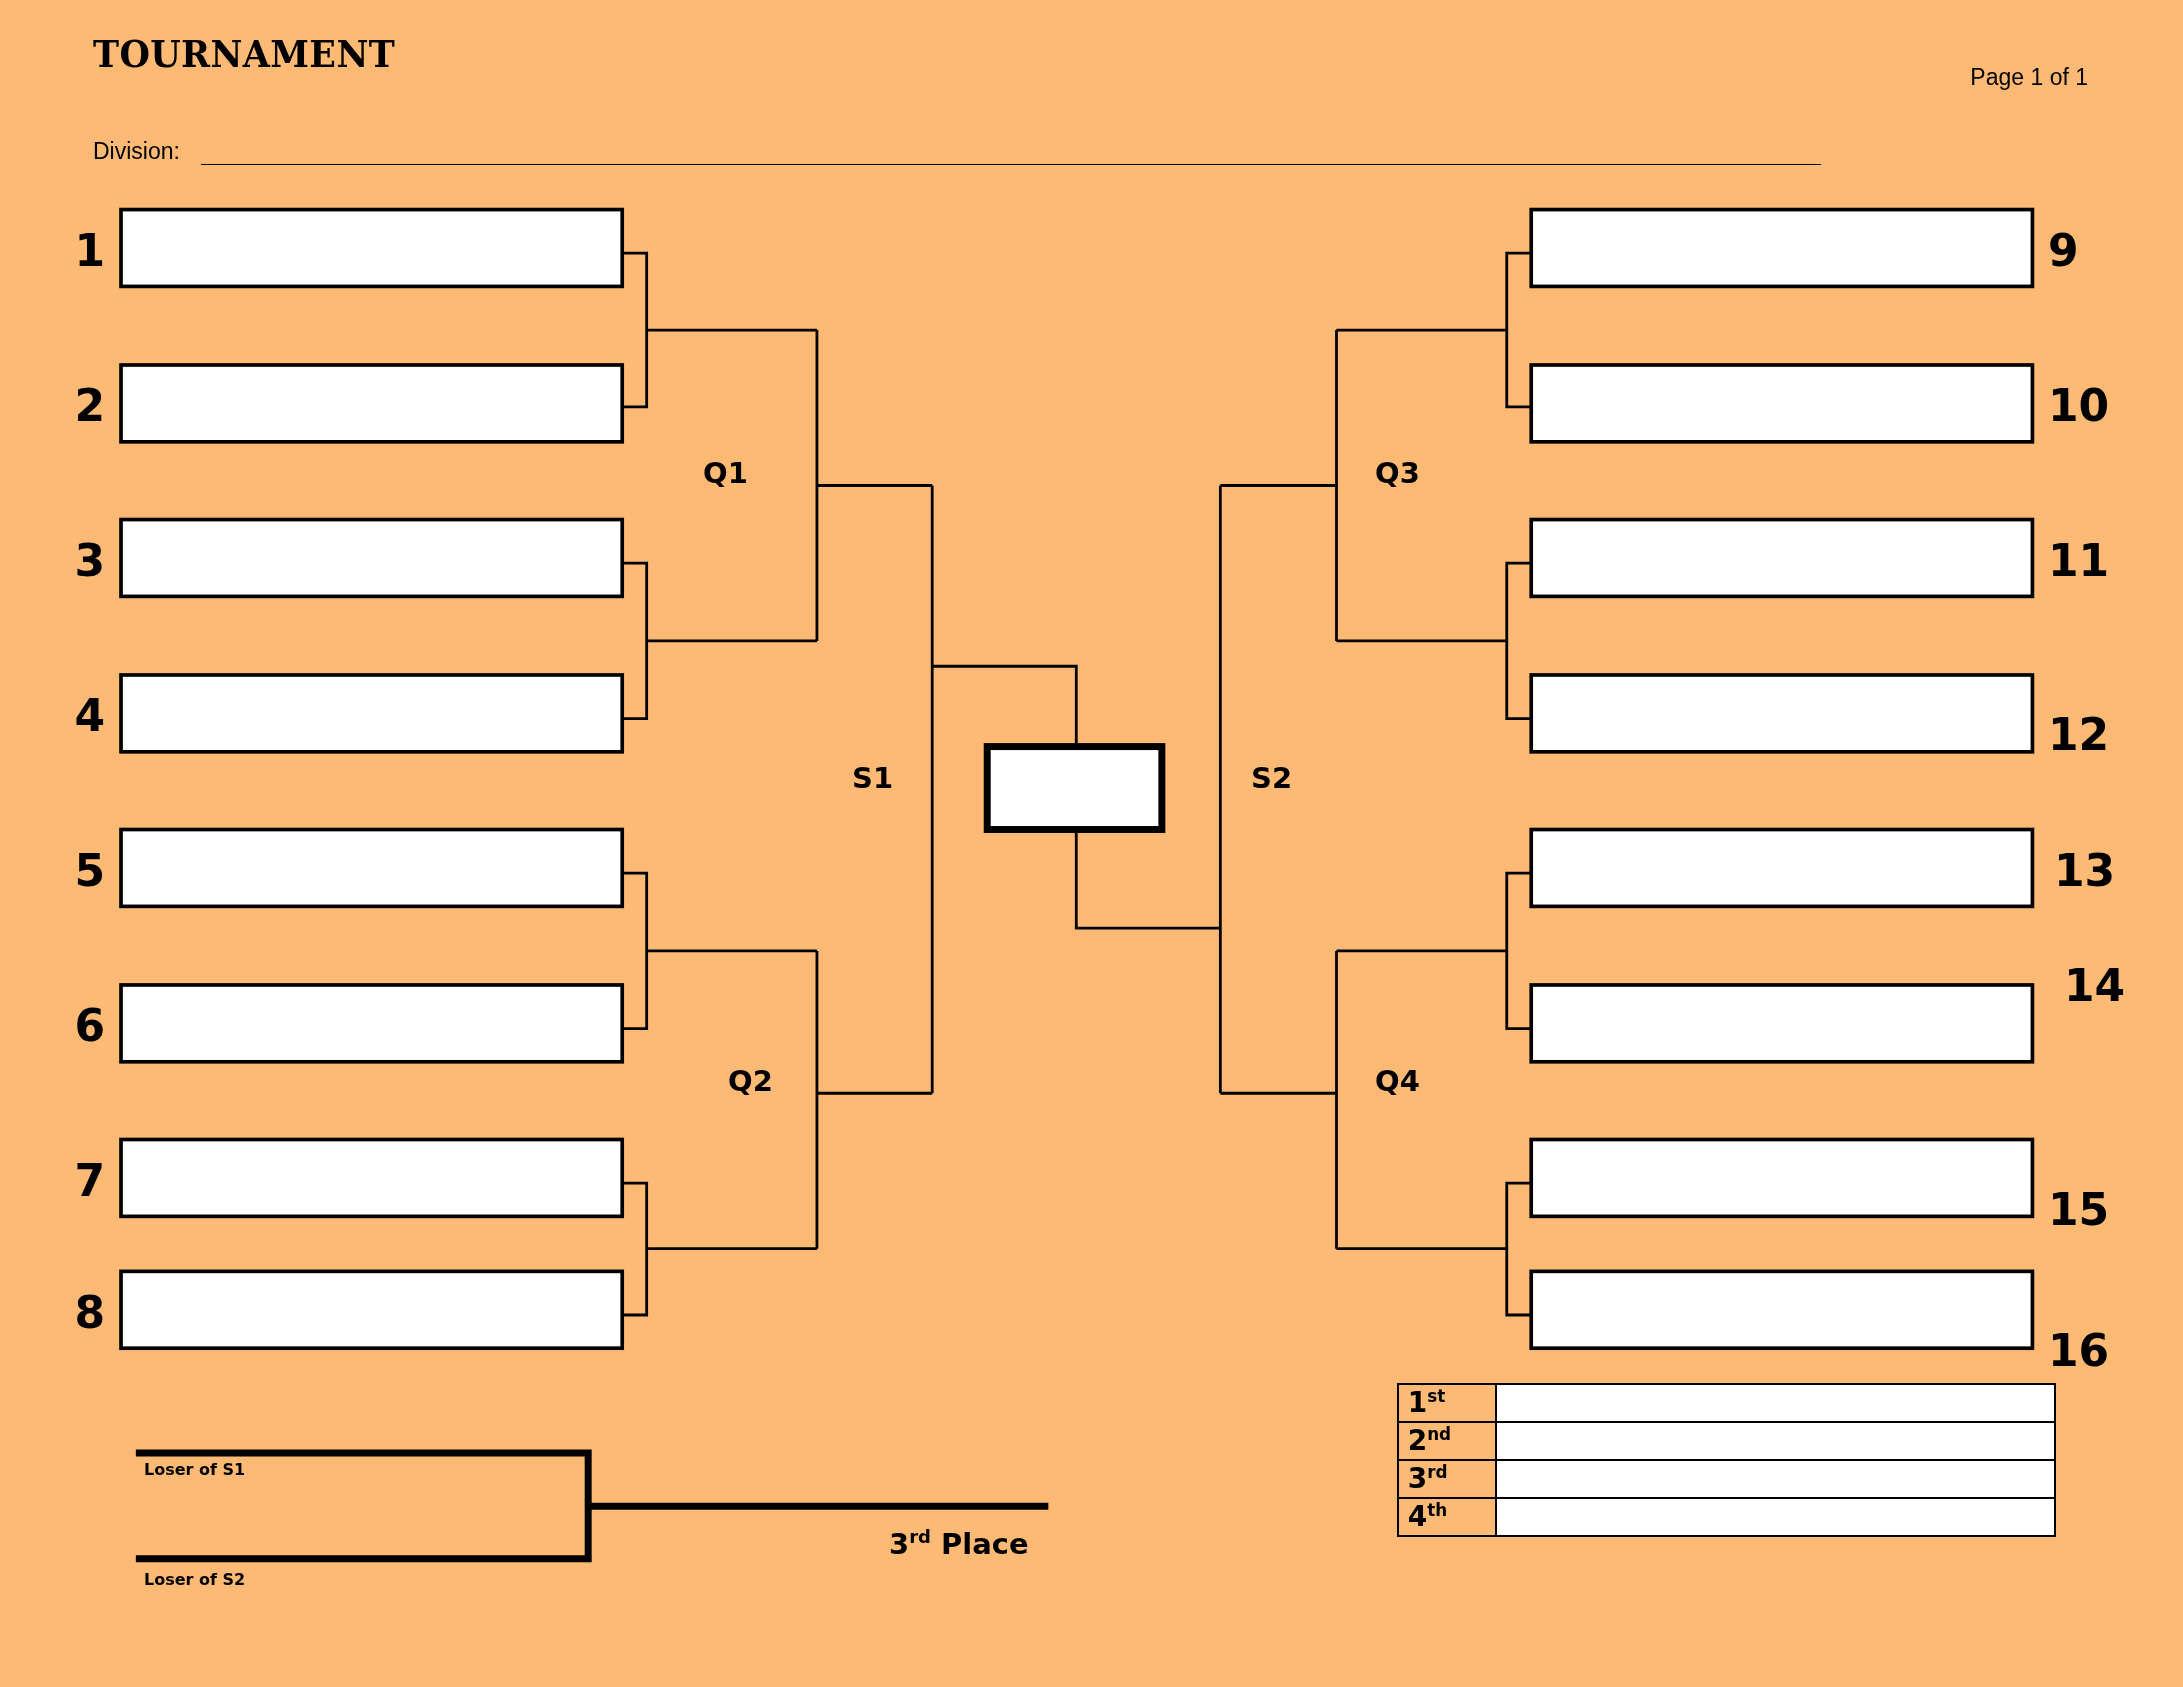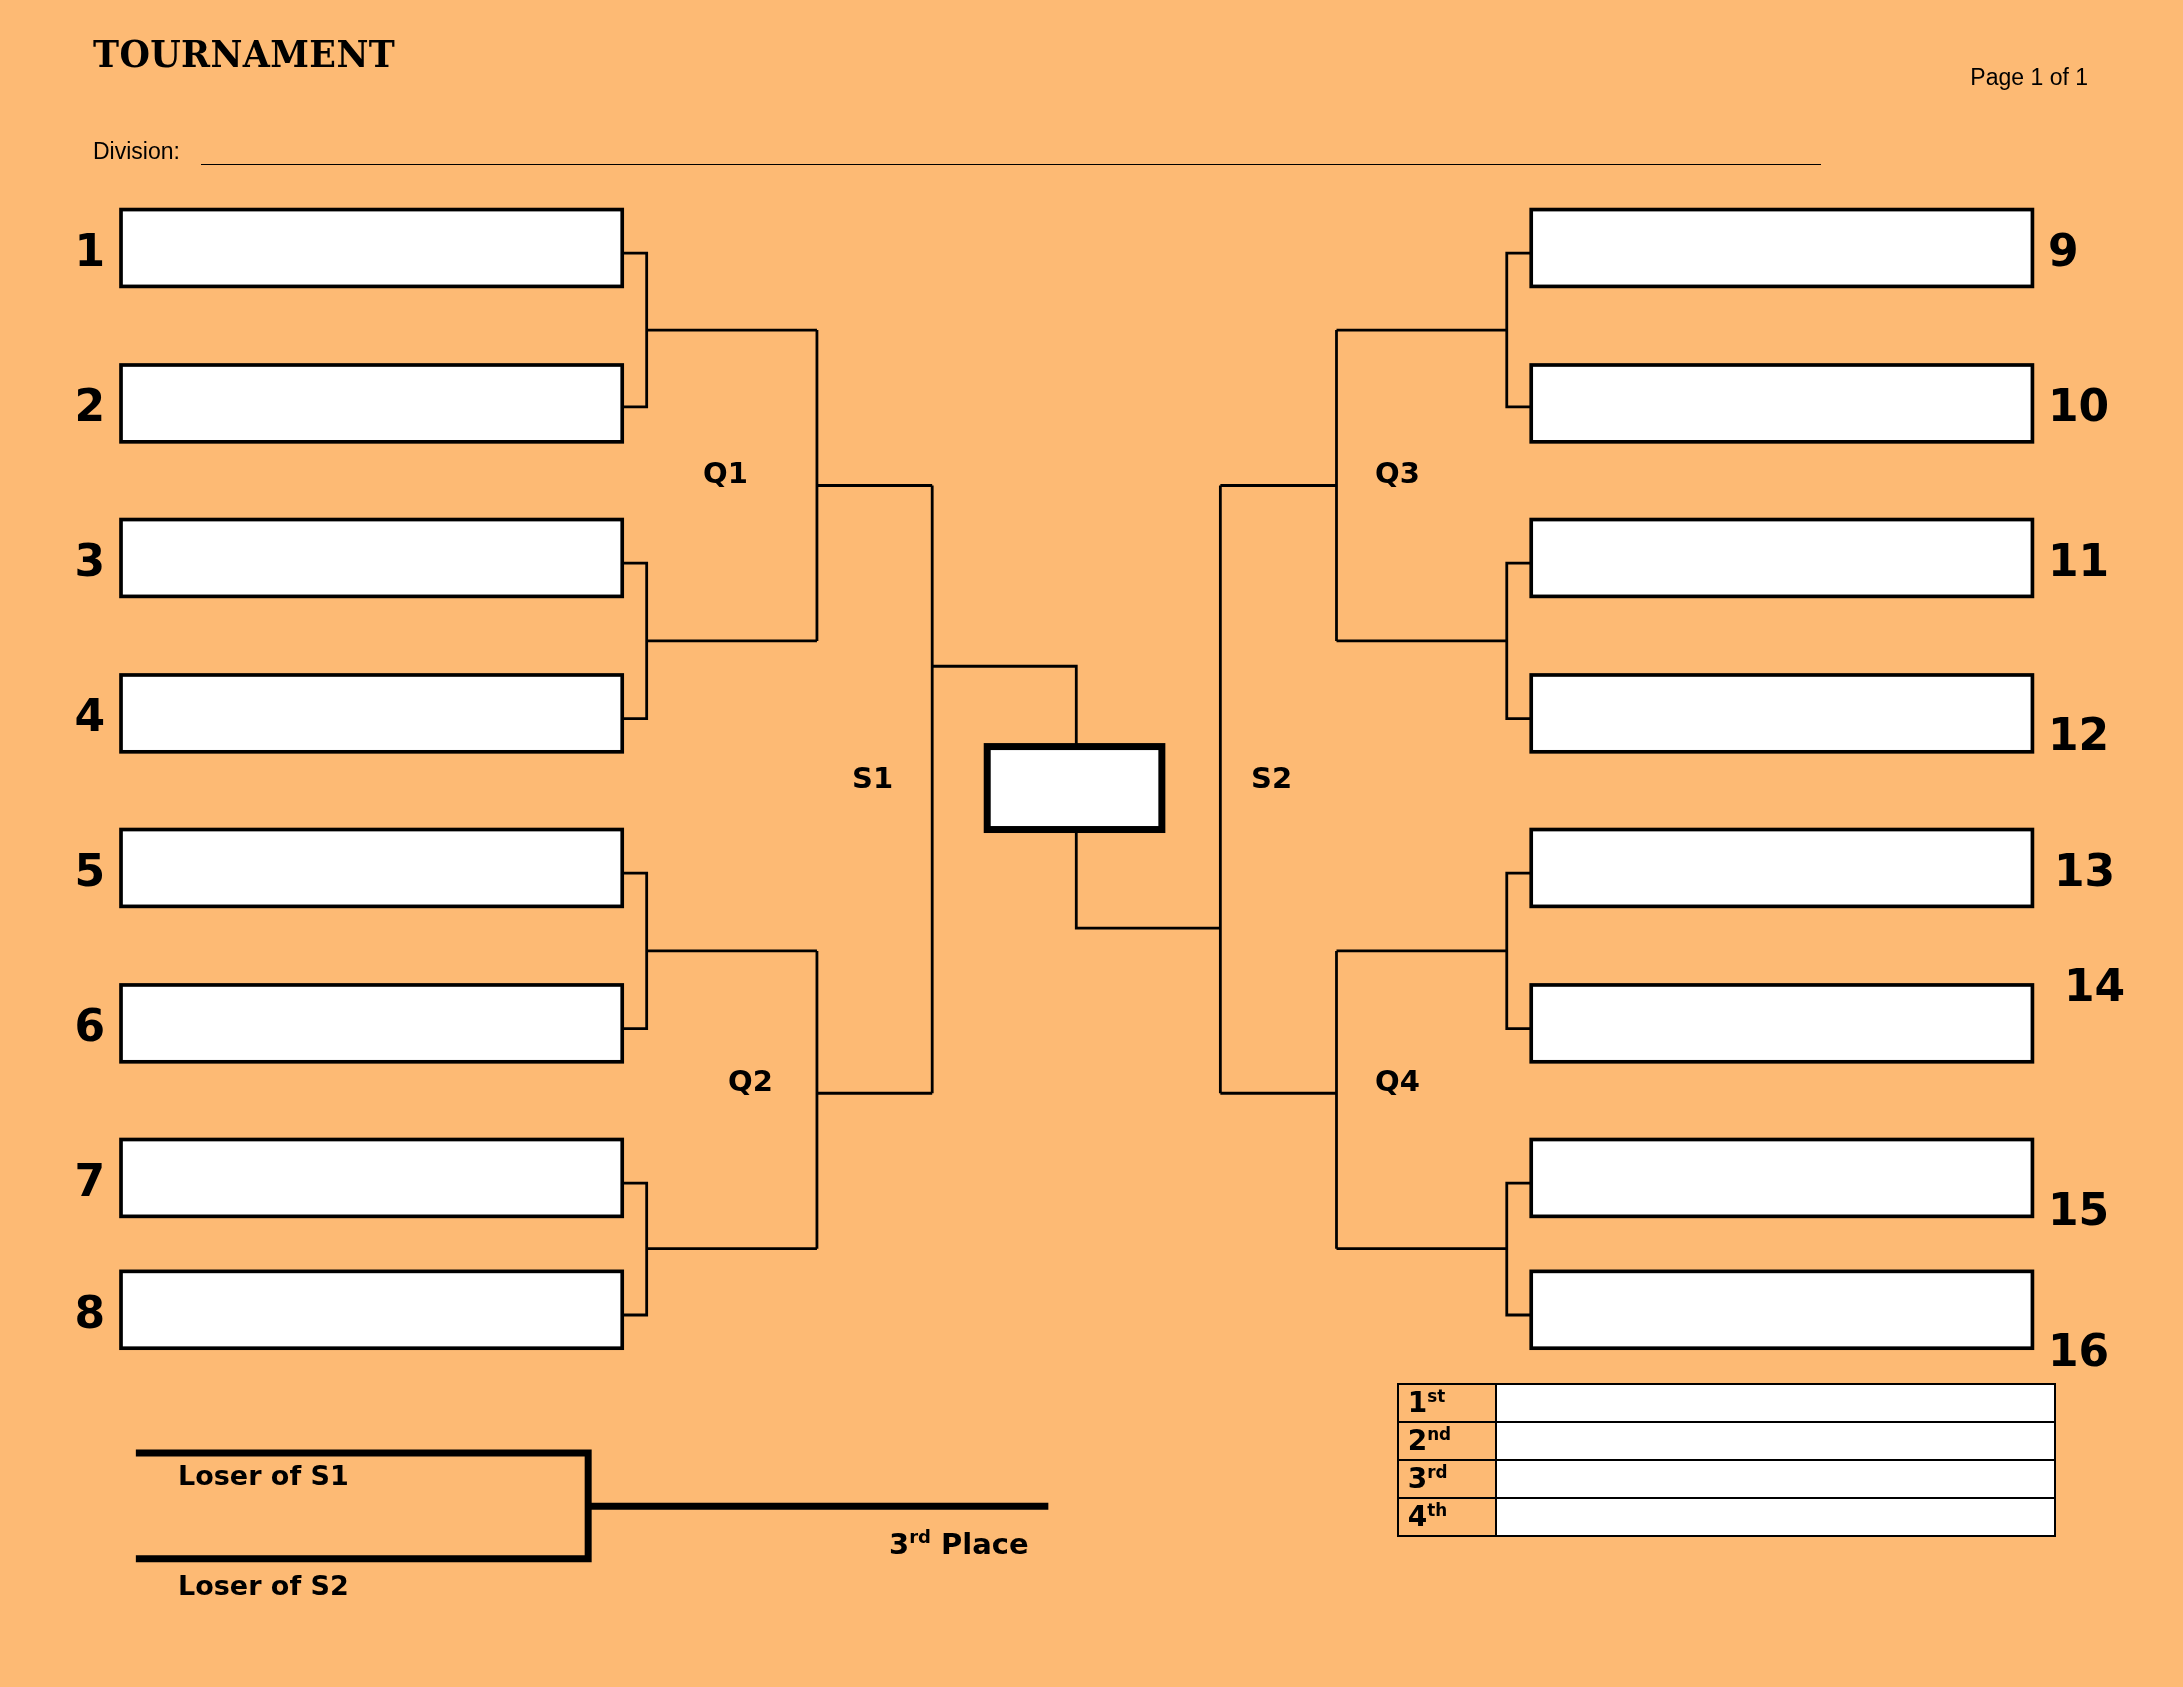--- a/index.html
+++ b/index.html
@@ -108,24 +108,23 @@
     font-size: 29px;
     line-height: 1;
     white-space: nowrap;
   }
 
   
   .consolation-label {
     position: absolute;
     font-family: "DejaVu Sans", sans-serif;
     font-weight: bold;
-    font-size: 27px;
-    line-height: 1;
-    white-space: nowrap;
-    margin-left: 34px;
+    font-size: 16px;
+    line-height: 1;
+    white-space: nowrap;
   }
   .third-place-label {
     position: absolute;
     font-family: "DejaVu Sans", sans-serif;
     font-weight: bold;
     font-size: 29px;
     line-height: 1;
     white-space: nowrap;
   }
   .third-place-label sup {

